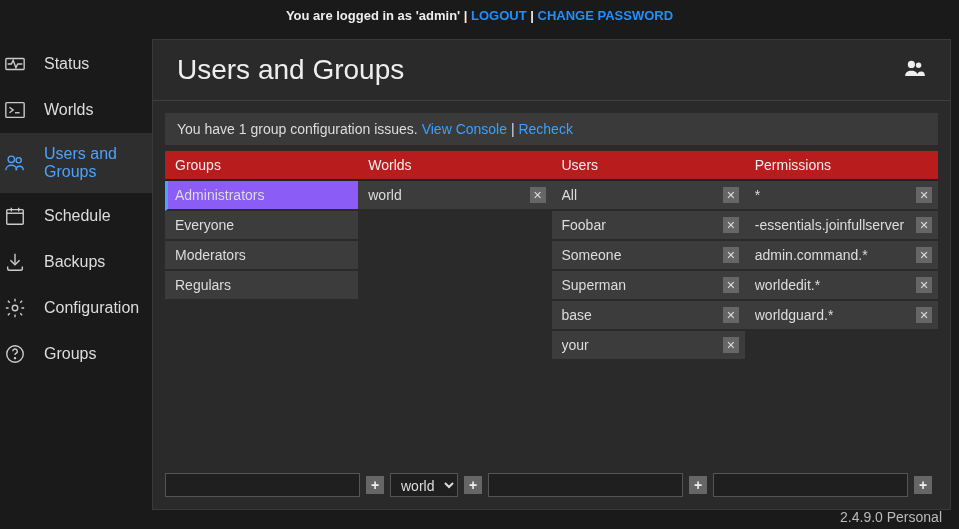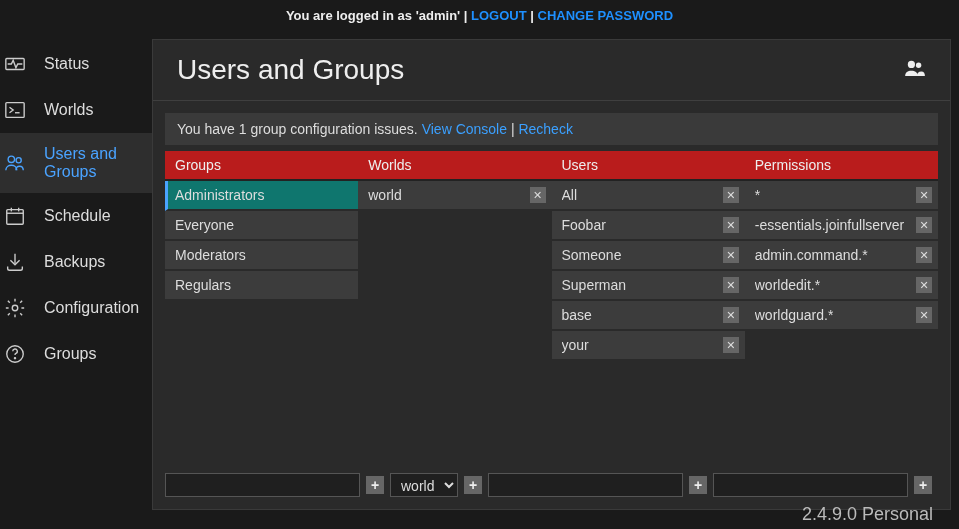--- a/index.html
+++ b/index.html
@@ -72,21 +72,21 @@
 .row {
   display: flex; align-items: center; justify-content: space-between;
   background: #3c3c3c;
   border-bottom: 2px solid #2a2a2a;
   padding: 6px 6px 6px 10px;
   font-size: 14px;
   color: #ddd;
   cursor: pointer;
 }
 .row.selected {
-  background: #0f766e;
+  background: #8b5cf6;
   border-left: 3px solid #4aa3ff;
   padding-left: 7px;
 }
 .row.noremove { padding-right: 10px; }
 .xbtn {
   width: 16px; height: 16px; background: #666;
   display: flex; align-items:center; justify-content:center;
   color: #ddd; font-size: 11px; cursor: pointer;
   flex-shrink: 0; margin-left: 6px;
 }
@@ -106,22 +106,22 @@
   font-size: 14px;
   height: 24px;
 }
 .addbtn {
   width: 18px; height: 18px; background: #666;
   display:flex; align-items:center; justify-content:center;
   color: #eee; font-size: 14px; font-weight: bold; cursor: pointer;
   margin-right: 6px;
 }
 .version {
-  position: absolute; bottom: 4px; right: 26px;
-  font-size: 18px; color: #bbb;
+  position: absolute; bottom: 4px; right: 17px;
+  font-size: 14px; color: #bbb;
 }
 .row-label { white-space: nowrap; overflow: hidden; text-overflow: ellipsis; }
 </style>
 </head>
 <body>
 
 <div class="topbar">
   <span>You are logged in as '</span><span>admin</span><span>' | </span><span class="link">LOGOUT</span><span> | </span><span class="link">CHANGE PASSWORD</span>
 </div>
 

